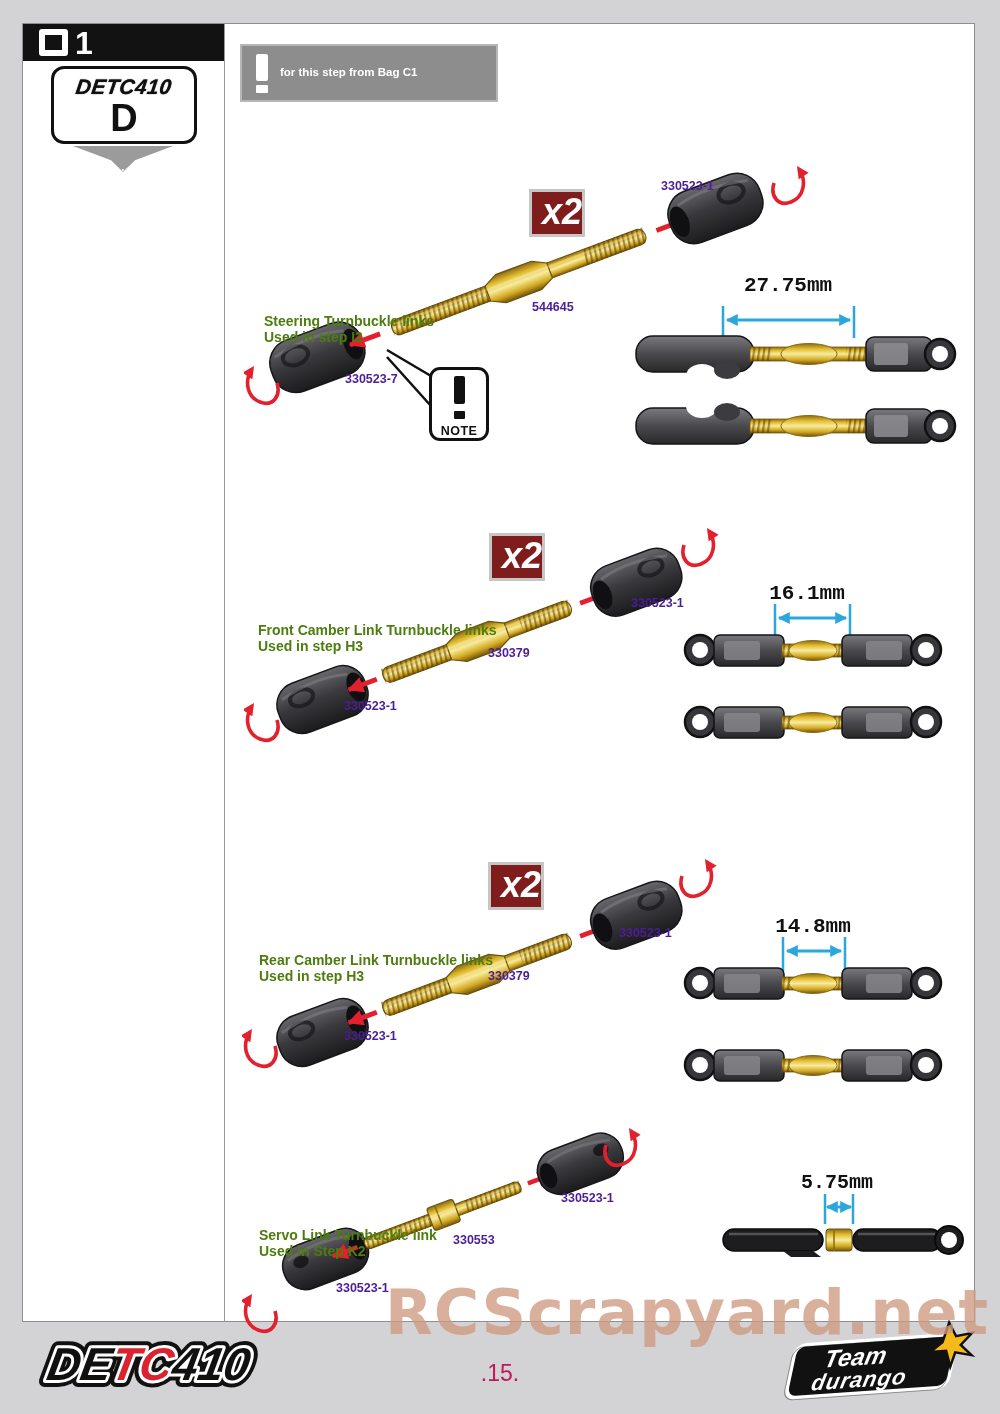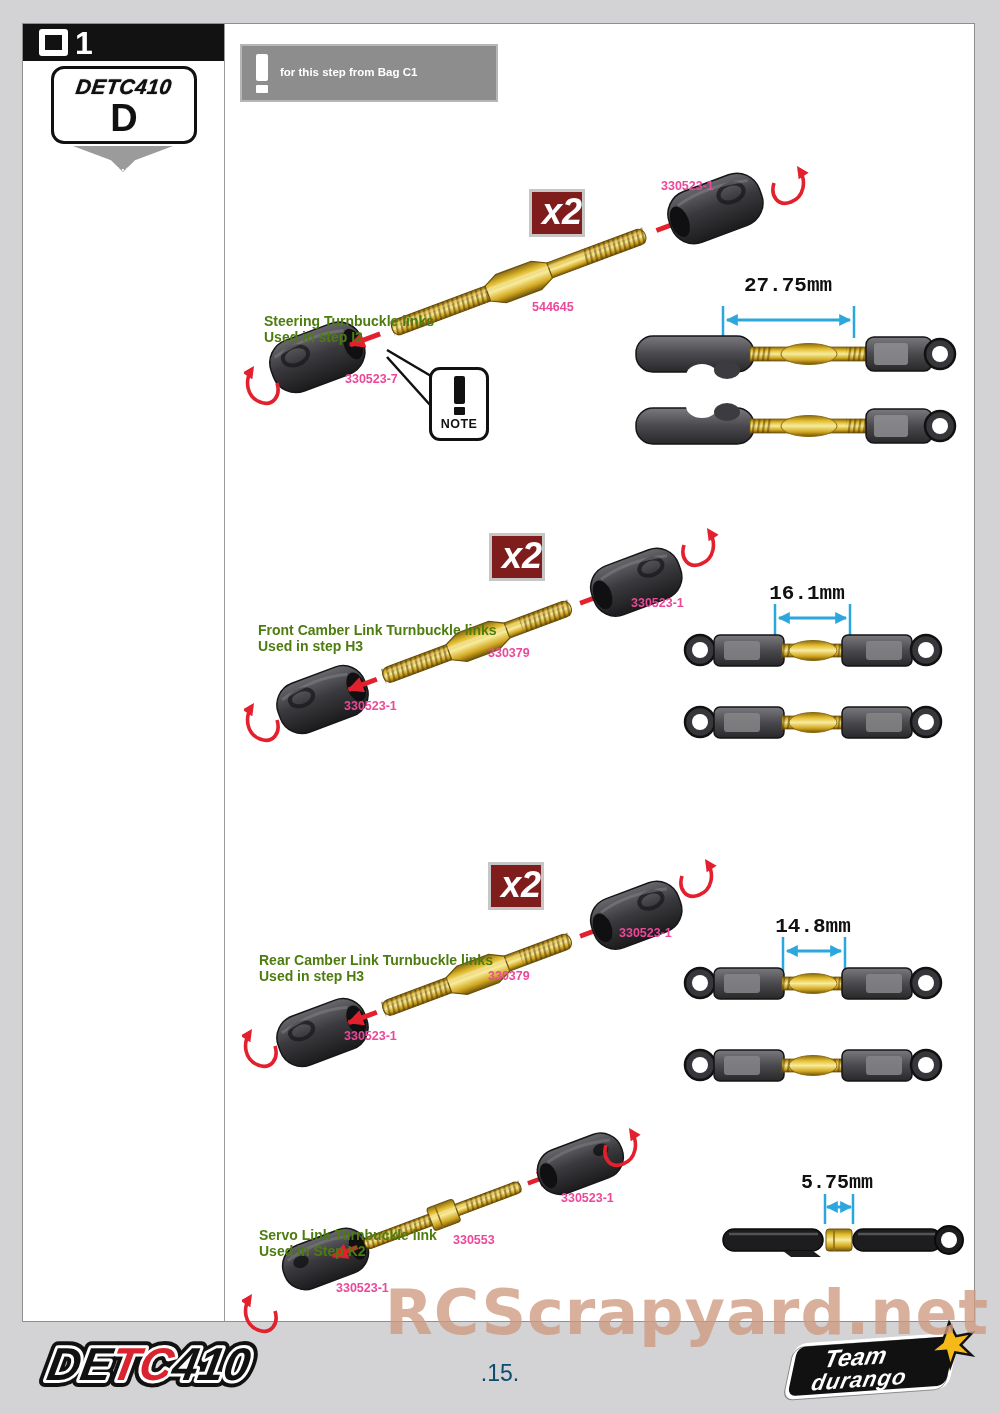--- a/index.html
+++ b/index.html
@@ -47,37 +47,37 @@
     position:absolute;left:217px;top:20px;width:258px;height:58px;
     background:#8d8d8d;border:2px solid #b6b6b6;box-sizing:border-box;
     display:flex;align-items:center;
   }
   .excl-icon{margin-left:14px;margin-right:12px;display:flex;flex-direction:column;align-items:center;}
   .excl-bar{width:12px;height:27px;background:#fff;border-radius:2px;}
   .excl-dot{width:12px;height:8px;background:#fff;border-radius:1px;margin-top:4px;}
   .note-text{color:#fff;font-weight:bold;font-size:11.5px;line-height:1.55;}
   
   .sec-title{font-size:14px;font-weight:900;color:#4d7c0f;line-height:1.12;margin-top:44px;}
-  .part-label{font-size:12.5px;font-weight:bold;color:#ec4899;white-space:nowrap;}
+  .part-label{font-size:12.5px;font-weight:bold;color:#4c1d95;white-space:nowrap;}
   .qty-badge{
     width:56px;height:48px;background:#7f1d1d;border:3px solid #c6c6c6;box-sizing:border-box;
     color:#fff;font-weight:900;font-style:italic;font-size:36px;line-height:40px;
     text-align:right;
   }
   .measure-label{font-size:21px;font-weight:900;color:#111;text-align:center;font-family:Liberation Mono, monospace;}
   
   .note-callout{
     width:60px;height:74px;background:#fff;border:3px solid #111;border-radius:11px;
-    box-sizing:border-box;display:flex;flex-direction:column;align-items:center;justify-content:flex-start;
+    box-sizing:border-box;display:flex;flex-direction:column;align-items:center;justify-content:space-between;
   }
   .nc-bar{width:11px;height:28px;background:#111;border-radius:2px;margin-top:6px;}
   .nc-dot{width:11px;height:8px;background:#111;border-radius:1px;margin-top:3px;}
   .nc-label{font-size:12.5px;font-weight:900;color:#111;letter-spacing:0.5px;margin-top:2px;}
   
-  .page-number{color:#0c4a6e;font-size:23px;font-weight:normal;text-align:center;}
+  .page-number{color:#be185d;font-size:23px;font-weight:normal;text-align:center;}
   .watermark{
     font-family:"DejaVu Sans",sans-serif;
     font-size:62px;font-weight:bold;color:#cf9a80;opacity:0.78;
     letter-spacing:1px;white-space:nowrap;z-index:50;
   }
   svg{display:block;}
 </style>
 </head>
 <body>
 

